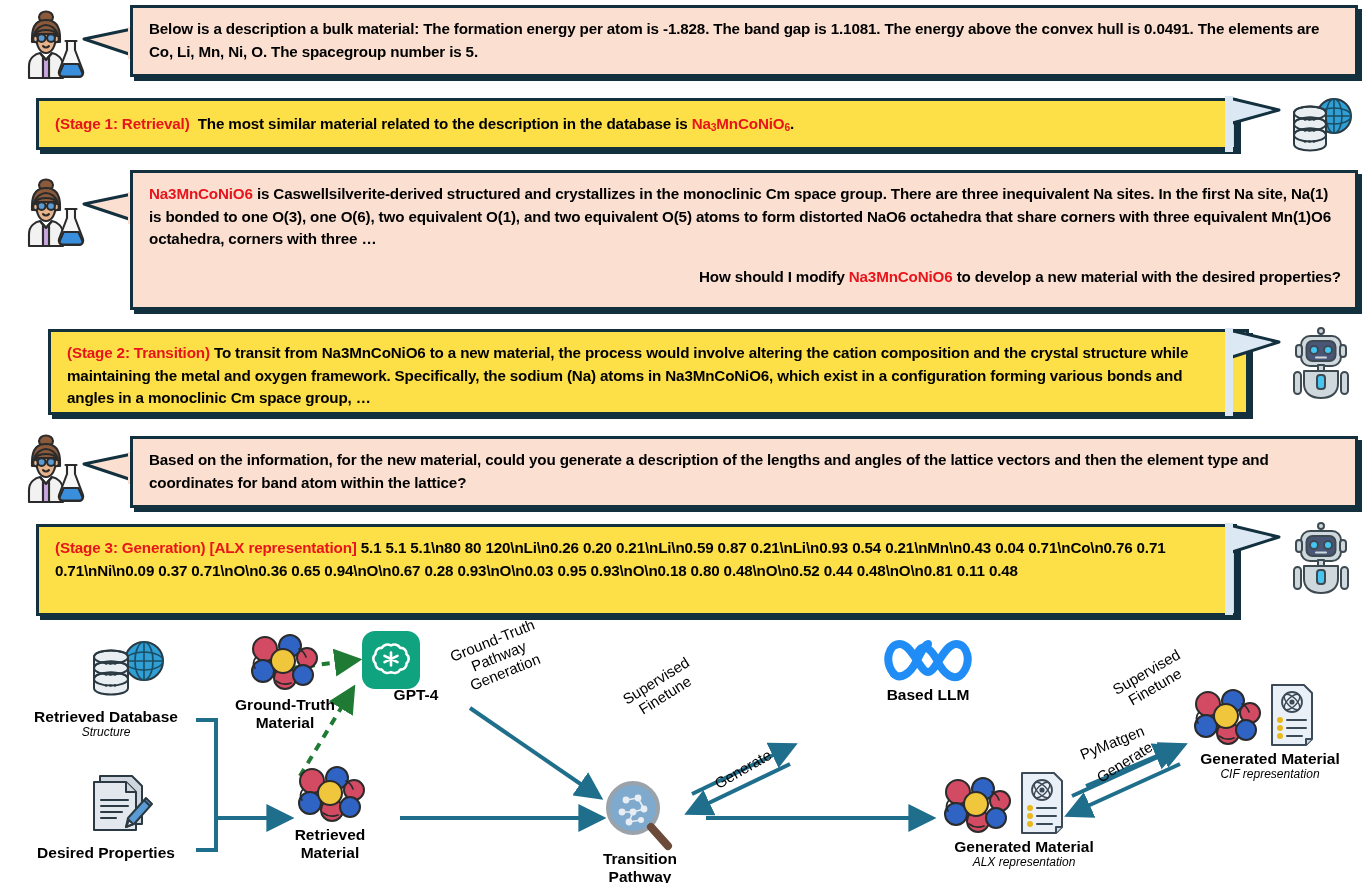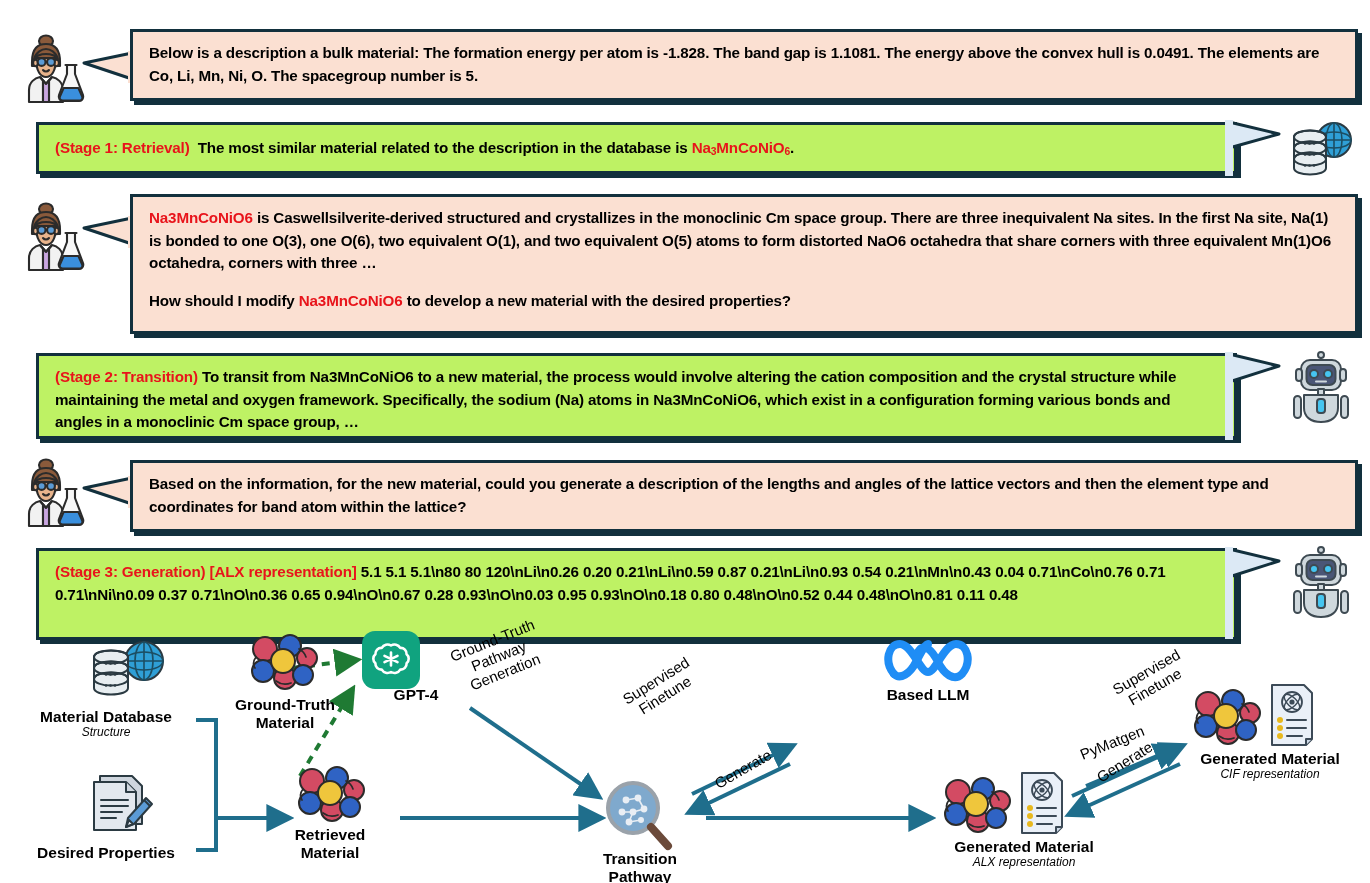--- a/index.html
+++ b/index.html
@@ -13,46 +13,45 @@
     position: relative;
     font-family: "Liberation Sans", sans-serif;
     overflow: hidden;
   }
   
   #conversation {
     position: absolute;
     left: 0; top: 0;
     width: 1370px;
     height: 628px;
-    margin-top: 24px;
   }
   .turn {
     position: absolute;
   }
   .bubble {
     position: absolute;
     box-sizing: border-box;
     border: 3px solid #12303d;
     box-shadow: 4px 4px 0 #12303d;
     font-size: 15.2px;
     font-weight: bold;
     line-height: 1.48;
     color: #000000;
     letter-spacing: -0.15px;
   }
   .bubble.user {
     background: #fbe0d2;
     padding: 10px 14px 10px 16px;
   }
   .bubble.bot {
-    background: #bef264;
+    background: #fde047;
     padding: 10px 14px 10px 16px;
   }
   .bubble p { margin: 0; }
-  .bubble p + p { margin-top: 15px; }
+  .bubble p + p { margin-top: 15px; text-align: right; }
 
   .stage-tag { color: #e8141b; }
   .formula  { color: #e8141b; }
   .formula sub {
     font-size: 0.68em;
     vertical-align: baseline;
     position: relative;
     bottom: -0.26em;
   }
 
@@ -228,21 +227,21 @@
       <path d="M54 2 L6 12 L54 28" fill="#fbe0d2" stroke="#12303d" stroke-width="3" stroke-linejoin="round"></path>
       <rect x="50" y="0" width="8" height="32" fill="#fbe0d2"></rect>
     </svg>
     <div class="bubble user" style="left:130px; top:170px; width:1228px; height:140px;">
       <p><span class="formula">Na3MnCoNiO6</span><span> is Caswellsilverite-derived structured and crystallizes in the monoclinic Cm space group. There are three inequivalent Na sites. In the first Na site, Na(1) is bonded to one O(3), one O(6), two equivalent O(1), and two equivalent O(5) atoms to form distorted NaO6 octahedra that share corners with three equivalent Mn(1)O6 octahedra, corners with three …</span></p>
       <p><span>How should I modify </span><span class="formula">Na3MnCoNiO6</span><span> to develop a new material with the desired properties?</span></p>
     </div>
   </div>
 
   <div class="turn">
-    <div class="bubble bot" style="left:36px; top:329px; width:1201px; height:86px;">
+    <div class="bubble bot" style="left:48px; top:329px; width:1201px; height:86px;">
       <p><span class="stage-tag">(Stage 2: Transition)</span><span> </span><span>To transit from Na3MnCoNiO6 to a new material, the process would involve altering the cation composition and the crystal structure while maintaining the metal and oxygen framework. Specifically, the sodium (Na) atoms in Na3MnCoNiO6, which exist in a configuration forming various bonds and angles in a monoclinic Cm space group, …</span></p>
     </div>
     <svg class="tail" style="left:1225px; top:328px;" width="60" height="90" viewBox="0 0 60 90">
       <path d="M4 2 L54 14 L4 30" fill="#dce9f5" stroke="#12303d" stroke-width="3" stroke-linejoin="round"></path>
       <rect x="0" y="0" width="8" height="88" fill="#dce9f5"></rect>
     </svg>
 
     <div class="avatar" style="left:1288px; top:326px; width:66px; height:76px;">
       <svg width="66" height="76" viewBox="0 0 66 76">
         <g stroke="#3e4a52" stroke-width="2" stroke-linejoin="round">
@@ -406,21 +405,21 @@
             <circle cx="26.5" cy="34.5" r="1.3"></circle>
             <circle cx="31" cy="34.5" r="1.3"></circle>
           <circle cx="22" cy="45.5" r="1.3"></circle>
             <circle cx="26.5" cy="45.5" r="1.3"></circle>
             <circle cx="31" cy="45.5" r="1.3"></circle>
         </g>
       </g>
     </svg>
   </div>
   <div class="node-label" style="left:0px; top:80px; width:212px;">
-    <span>Material Database</span>
+    <span>Retrieved Database</span>
     <span class="sub">Structure</span>
   </div>
 
   <div style="position:absolute; left:88px; top:142px; width:72px; height:68px;">
     <svg width="72" height="68" viewBox="0 0 72 68">
       <g stroke="#2b3a42" stroke-width="2" stroke-linejoin="round">
         <path d="M12 6 L44 6 L54 16 L54 54 L12 54 Z" fill="#cfd6de"></path>
         <path d="M6 12 L38 12 L48 22 L48 60 L6 60 Z" fill="#e3e8ee"></path>
         <path d="M38 12 L38 22 L48 22" fill="#cfd6de"></path>
         <g stroke="#2b3a42" stroke-width="2" stroke-linecap="round">

